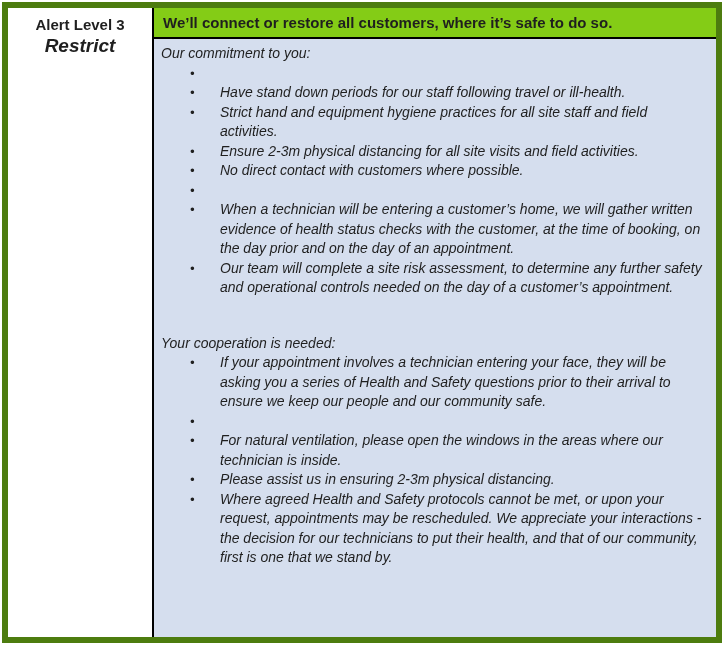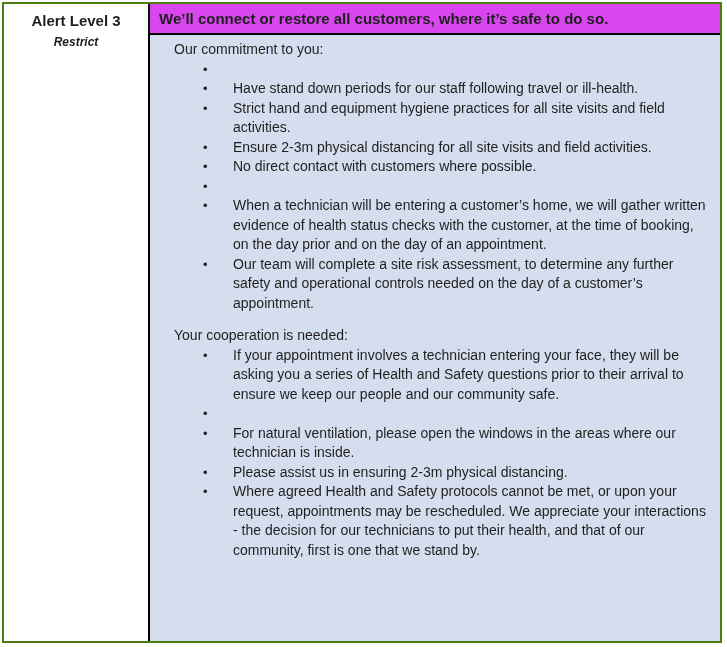--- a/index.html
+++ b/index.html
@@ -13,72 +13,73 @@
     width: 727px;
     height: 647px;
     box-sizing: border-box;
     padding: 2px 5px 4px 2px;
     background: #ffffff;
   }
   .doc-table {
     width: 100%;
     height: 100%;
     box-sizing: border-box;
-    border: 2px solid #4d7c0f;
+    border: 6px solid #4d7c0f;
     display: grid;
     grid-template-columns: 146px 1fr;
     background: #ffffff;
   }
   .left-cell {
     border-right: 2px solid #000000;
     background: #ffffff;
     text-align: center;
     padding-top: 7px;
     box-sizing: border-box;
   }
   .left-title {
     font-weight: bold;
     font-size: 15px;
     line-height: 20px;
   }
   .left-subtitle {
     font-weight: bold;
     font-style: italic;
-    font-size: 12px;
+    font-size: 19px;
     line-height: 22px;
   }
   .right-cell {
     display: flex;
     flex-direction: column;
     min-width: 0;
     box-sizing: border-box;
   }
   .header-row {
-    background: #d946ef;
+    background: #84cc16;
     border-bottom: 2px solid #000000;
     font-weight: bold;
     font-size: 15px;
     line-height: 18px;
     padding: 6px 9px 5px 9px;
     box-sizing: border-box;
   }
   .content-area {
     flex: 1;
     background: #d5deee;
-    padding: 5px 8px 2px 24px;
+    padding: 5px 8px 2px 7px;
     box-sizing: border-box;
     font-size: 14px;
     line-height: 19.5px;
     overflow: hidden;
+    font-style: italic;
   }
   .section-intro {
     margin: 0;
   }
   .section + .section {
-    margin-top: 13px;
+    margin-top: 36px;
   }
   .bullet {
     display: flex;
     margin: 0;
   }
   .bullet-marker {
     flex: 0 0 30px;
     margin-left: 29px;
     font-size: 13px;
   }
@@ -108,21 +109,21 @@
           <p class="section-intro">Our commitment to you:</p>
           <div class="bullet">
             <span class="bullet-marker">•</span>
           </div>
           <div class="bullet">
             <span class="bullet-marker">•</span>
             <span class="bullet-text">Have stand down periods for our staff following travel or ill-health.</span>
           </div>
           <div class="bullet">
             <span class="bullet-marker">•</span>
-            <span class="bullet-text">Strict hand and equipment hygiene practices for all site visits and field activities.</span>
+            <span class="bullet-text">Strict hand and equipment hygiene practices for all site staff and field activities.</span>
           </div>
           <div class="bullet">
             <span class="bullet-marker">•</span>
             <span class="bullet-text">Ensure 2-3m physical distancing for all site visits and field activities.</span>
           </div>
           <div class="bullet">
             <span class="bullet-marker">•</span>
             <span class="bullet-text">No direct contact with customers where possible.</span>
           </div>
           <div class="bullet">

